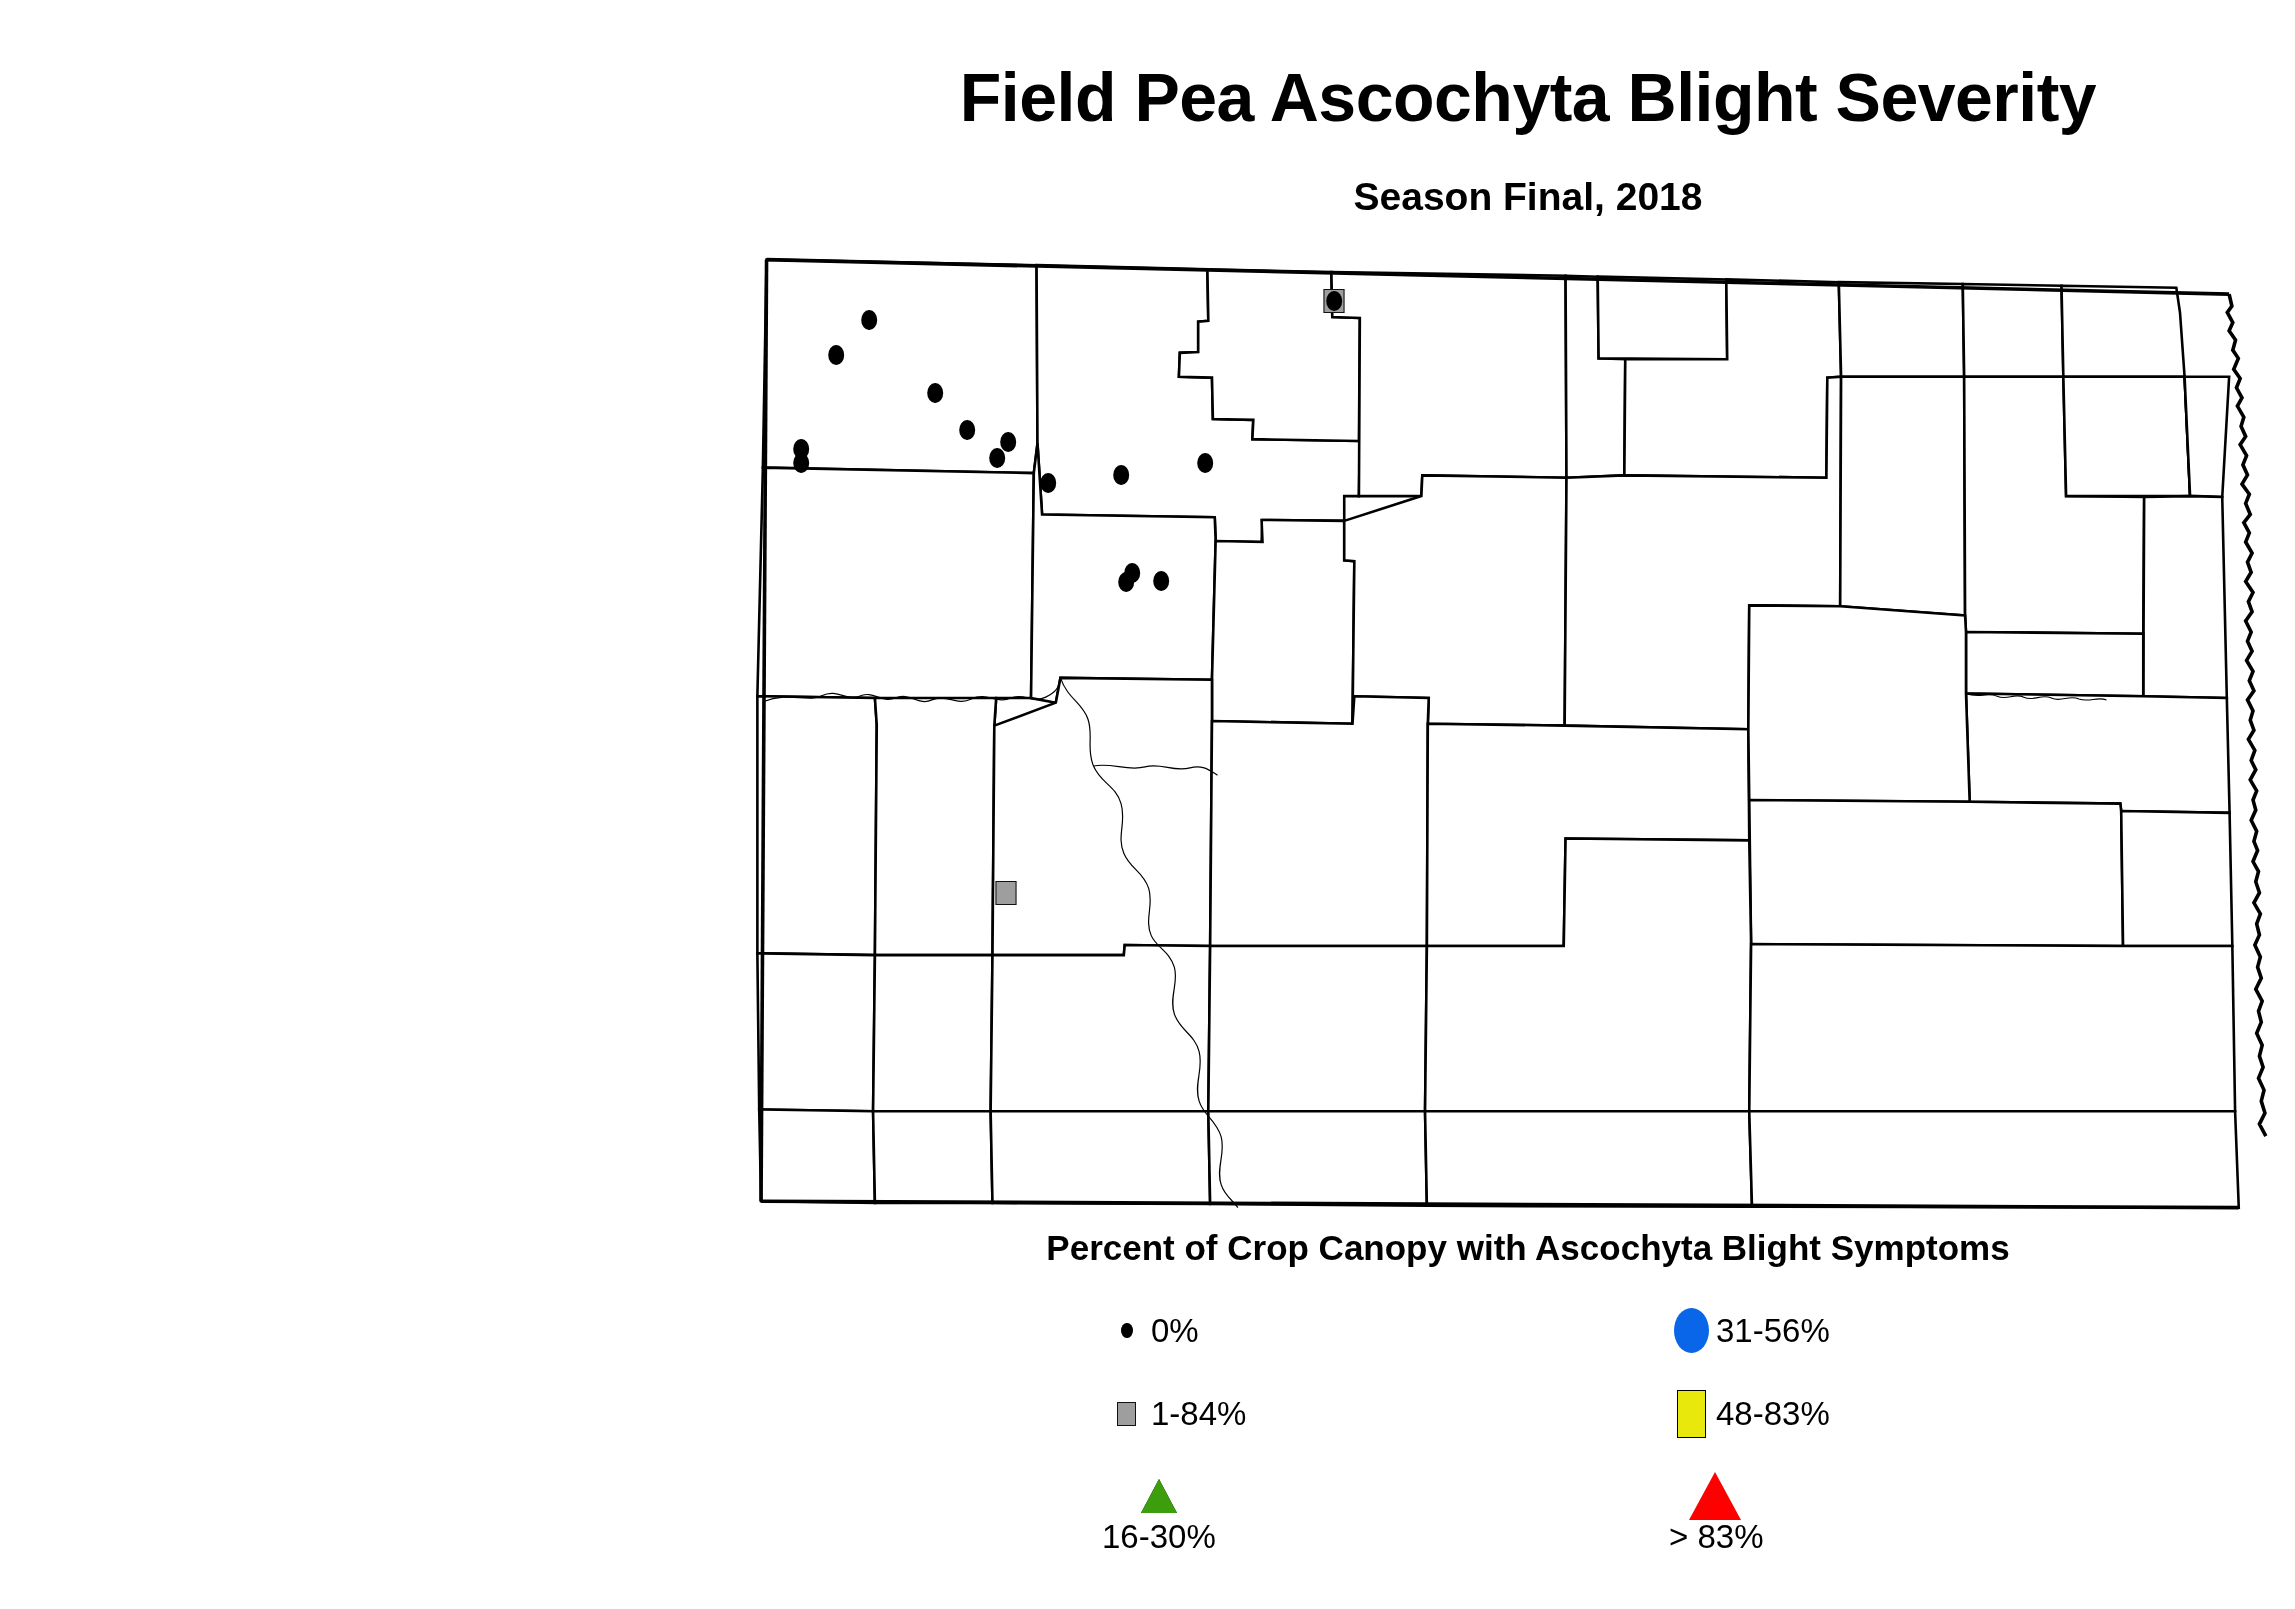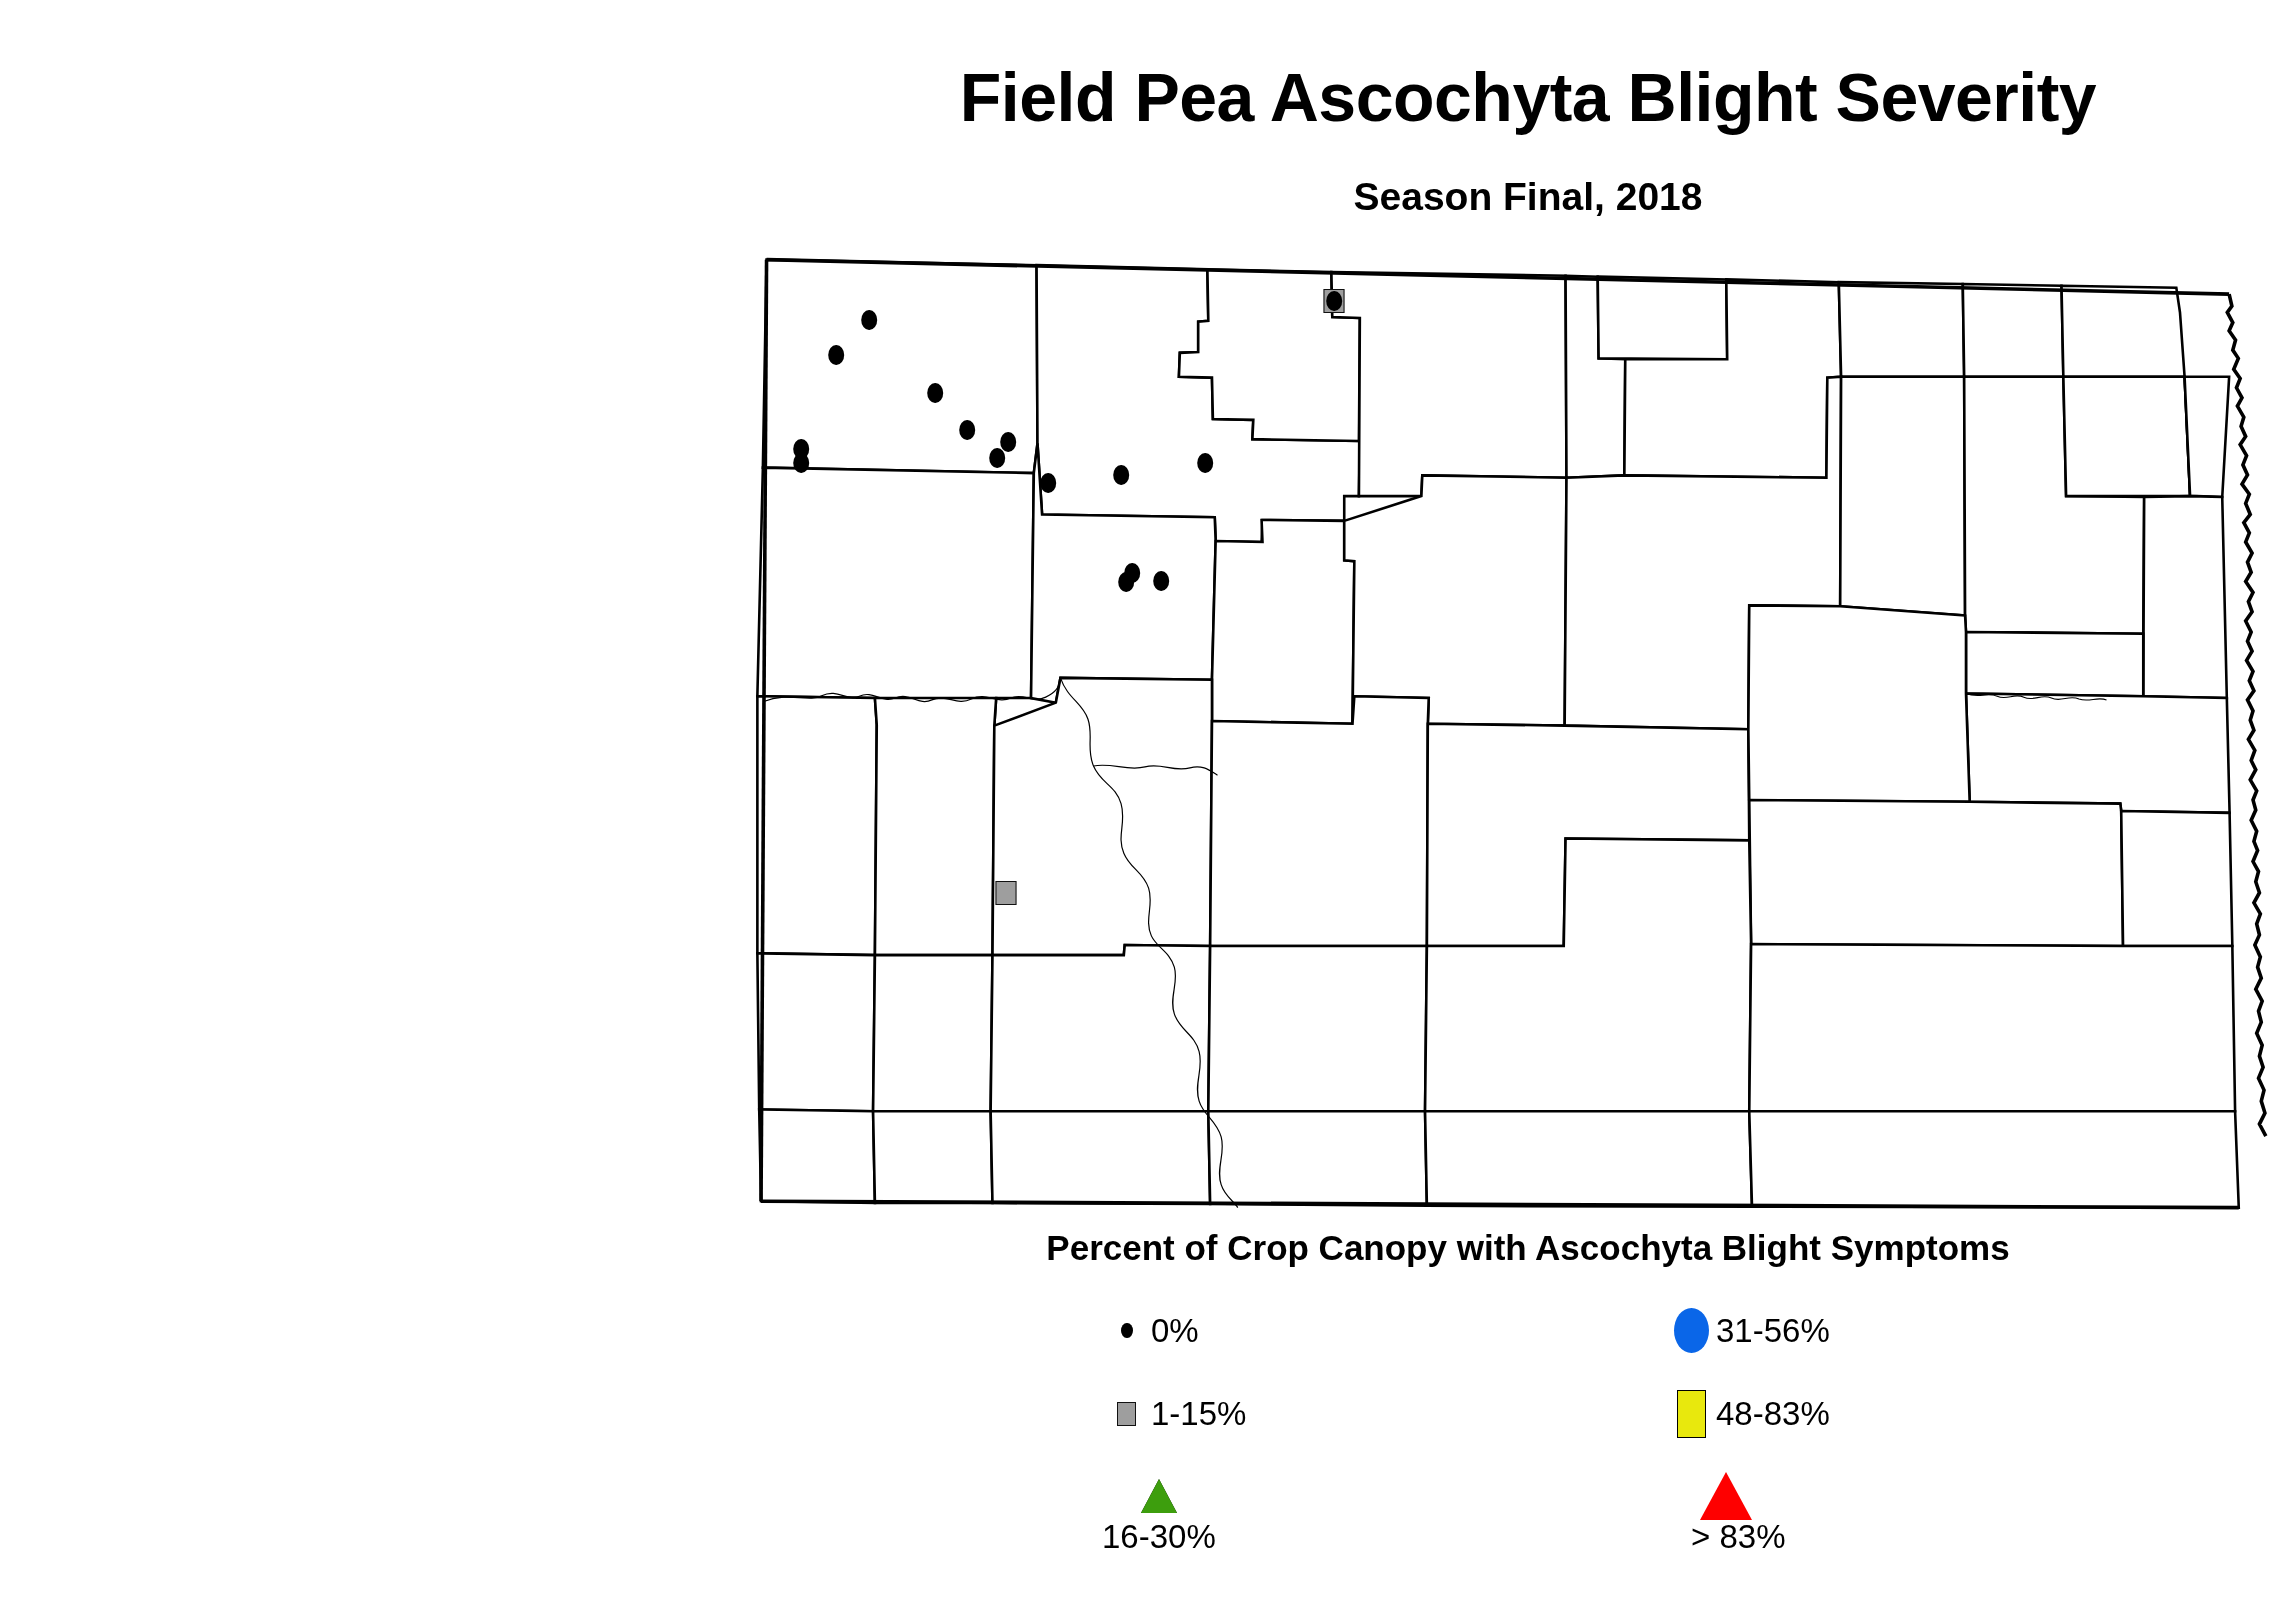--- a/index.html
+++ b/index.html
@@ -110,21 +110,21 @@
     border-bottom:34px solid transparent;
   }
   .sym-circle-blue{width:35px;height:45px;border-radius:50%;background:#0a66e8;}
   .sym-sq-yellow{width:29px;height:48px;background:#e8e80d;border:1.8px solid #000;box-sizing:border-box;}
   .sym-tri-red{
     width:0;height:0;
     border-left:26px solid transparent;
     border-right:26px solid transparent;
     border-bottom:48px solid #fe0000;
   }
-  .lg-gap-wide{margin-left:24px;}
+  .lg-gap-wide{margin-left:2px;}
 </style>
 </head>
 <body>
 
 <div id="page">
 
   <div class="title">Field Pea Ascochyta Blight Severity</div>
   <div class="subtitle">Season Final, 2018</div>
 
   <div id="map-wrap">
@@ -251,21 +251,21 @@
       <span class="lg-sym">
           <span class="sym-dot-sm"></span>
         </span>
       <span class="lg-label">0%</span>
     </div>
 
     <div class="lg-item lg-col-a lg-r1">
       <span class="lg-sym">
           <span class="sym-sq-gray"></span>
         </span>
-      <span class="lg-label">1-15%</span>
+      <span class="lg-label">1-84%</span>
     </div>
 
     <div class="lg-item lg-col-a lg-r2">
       <span class="lg-sym">
           <span class="sym-tri-green"></span>
         </span>
       <span class="lg-label">16-30%</span>
     </div>
 
     <div class="lg-item lg-col-b lg-r0">

